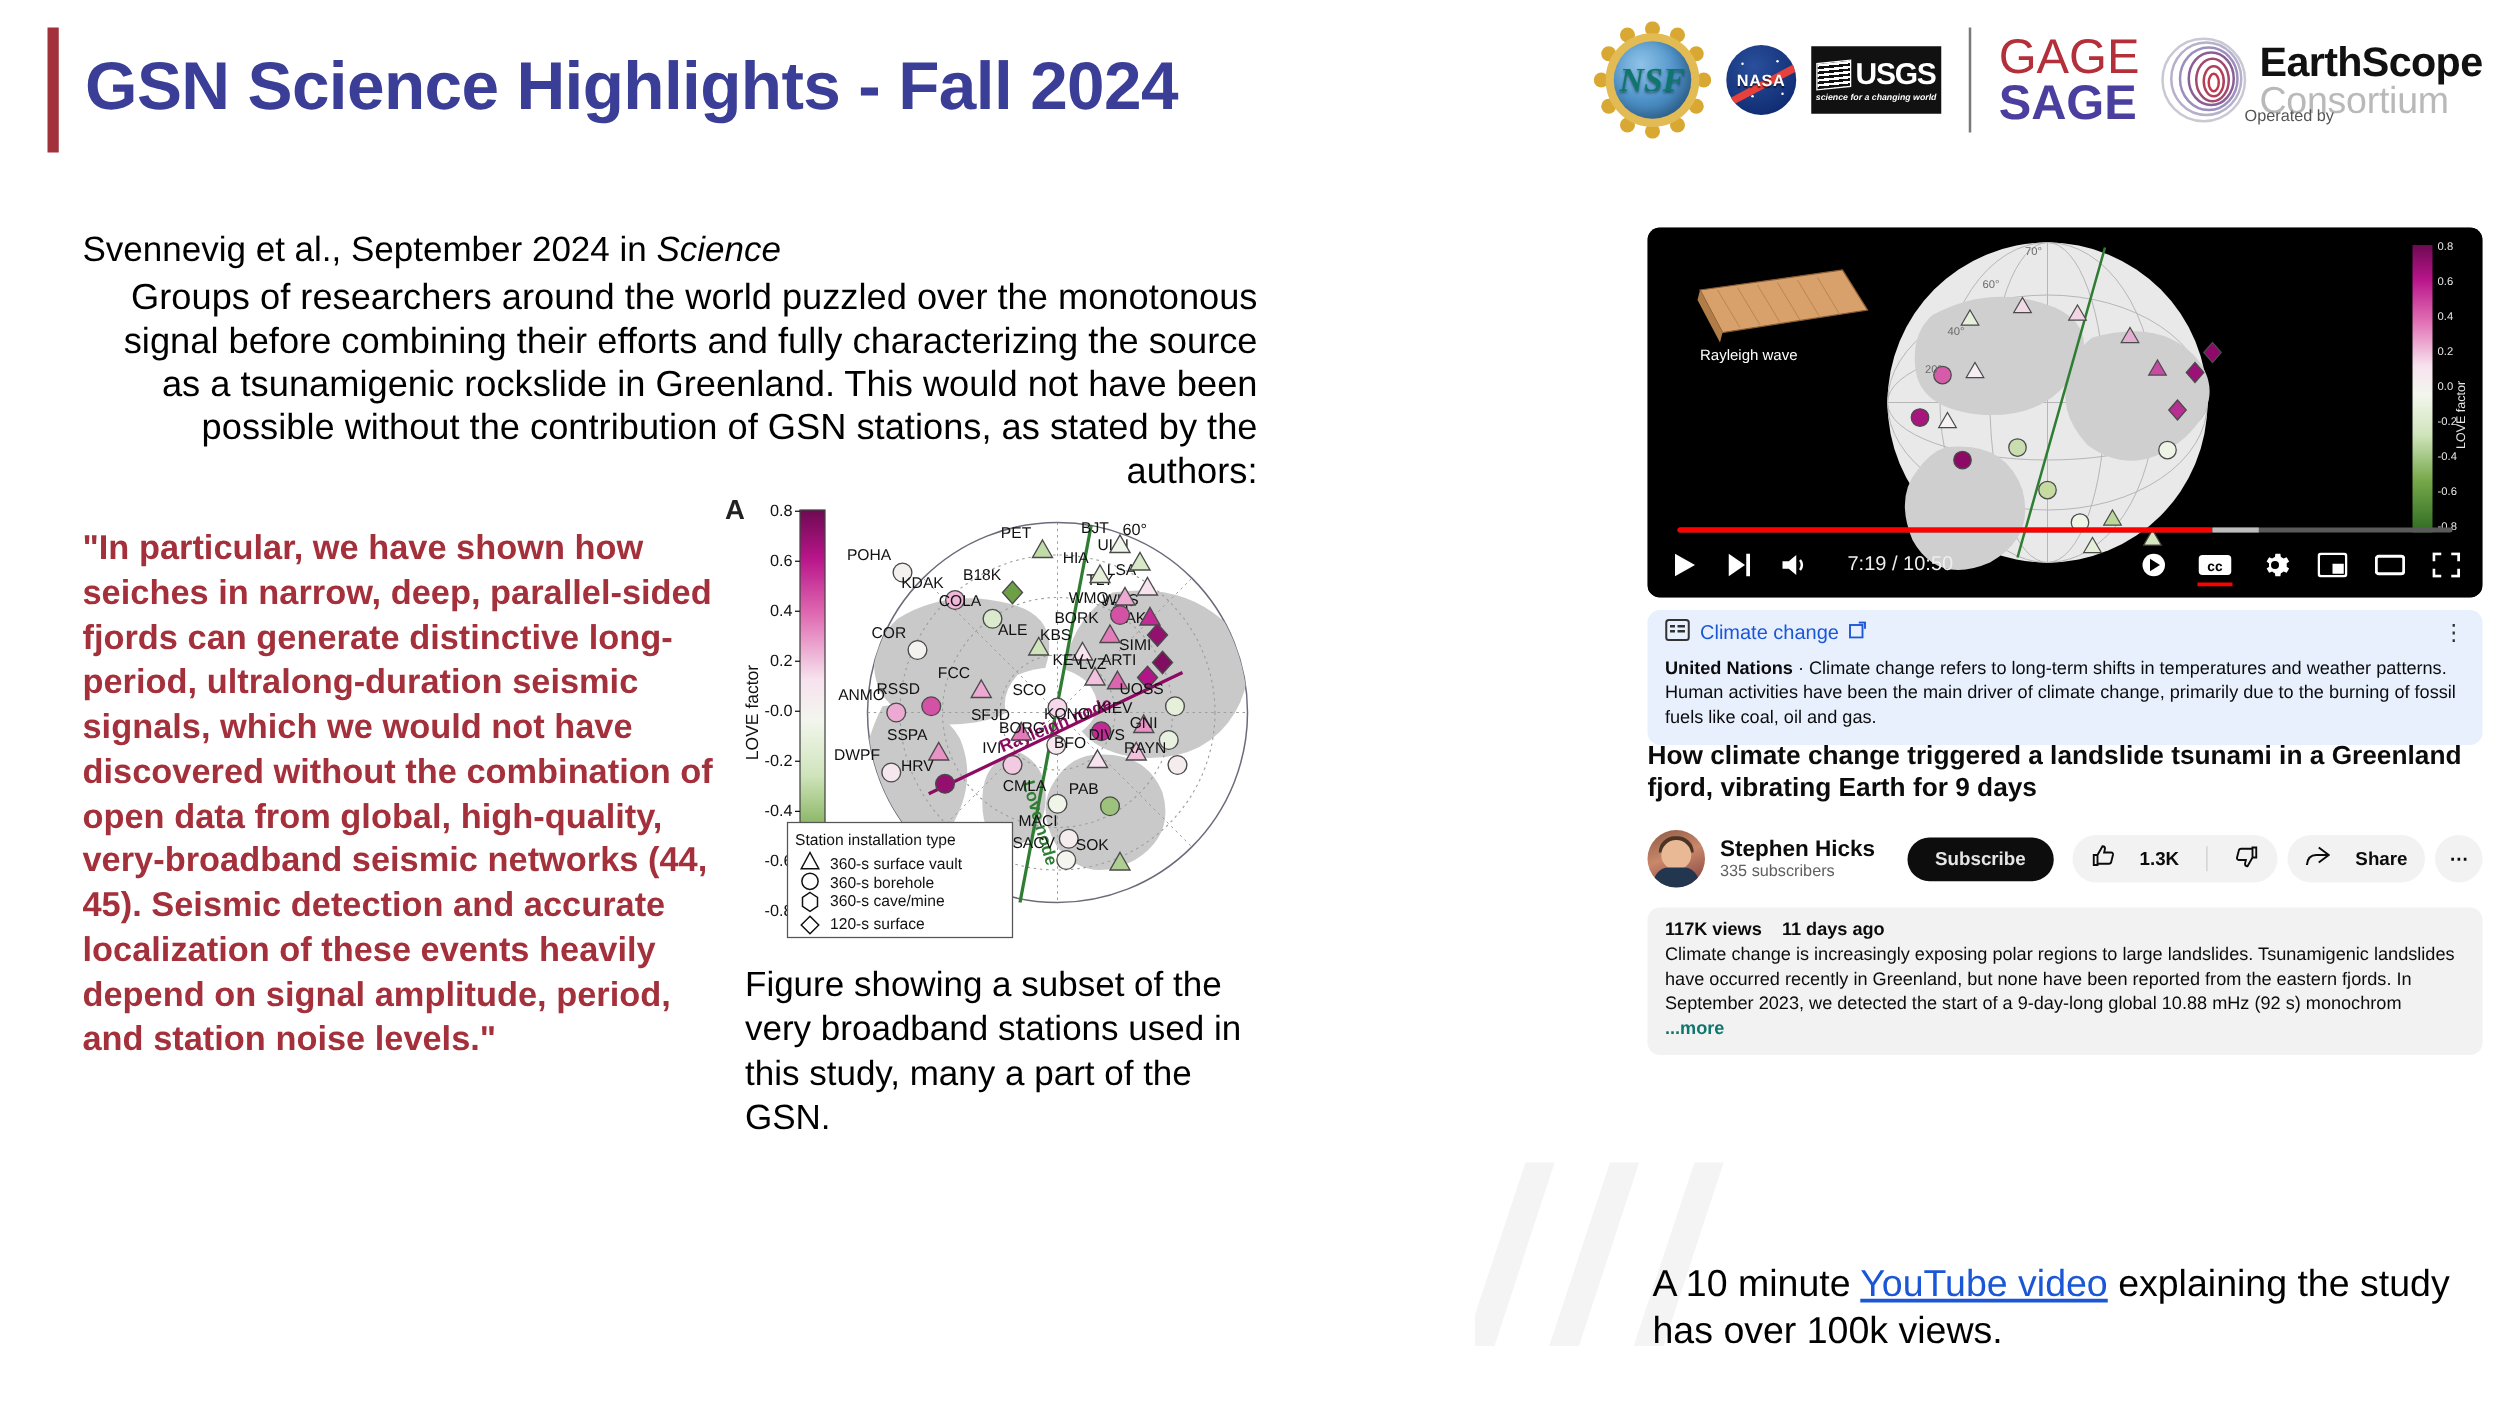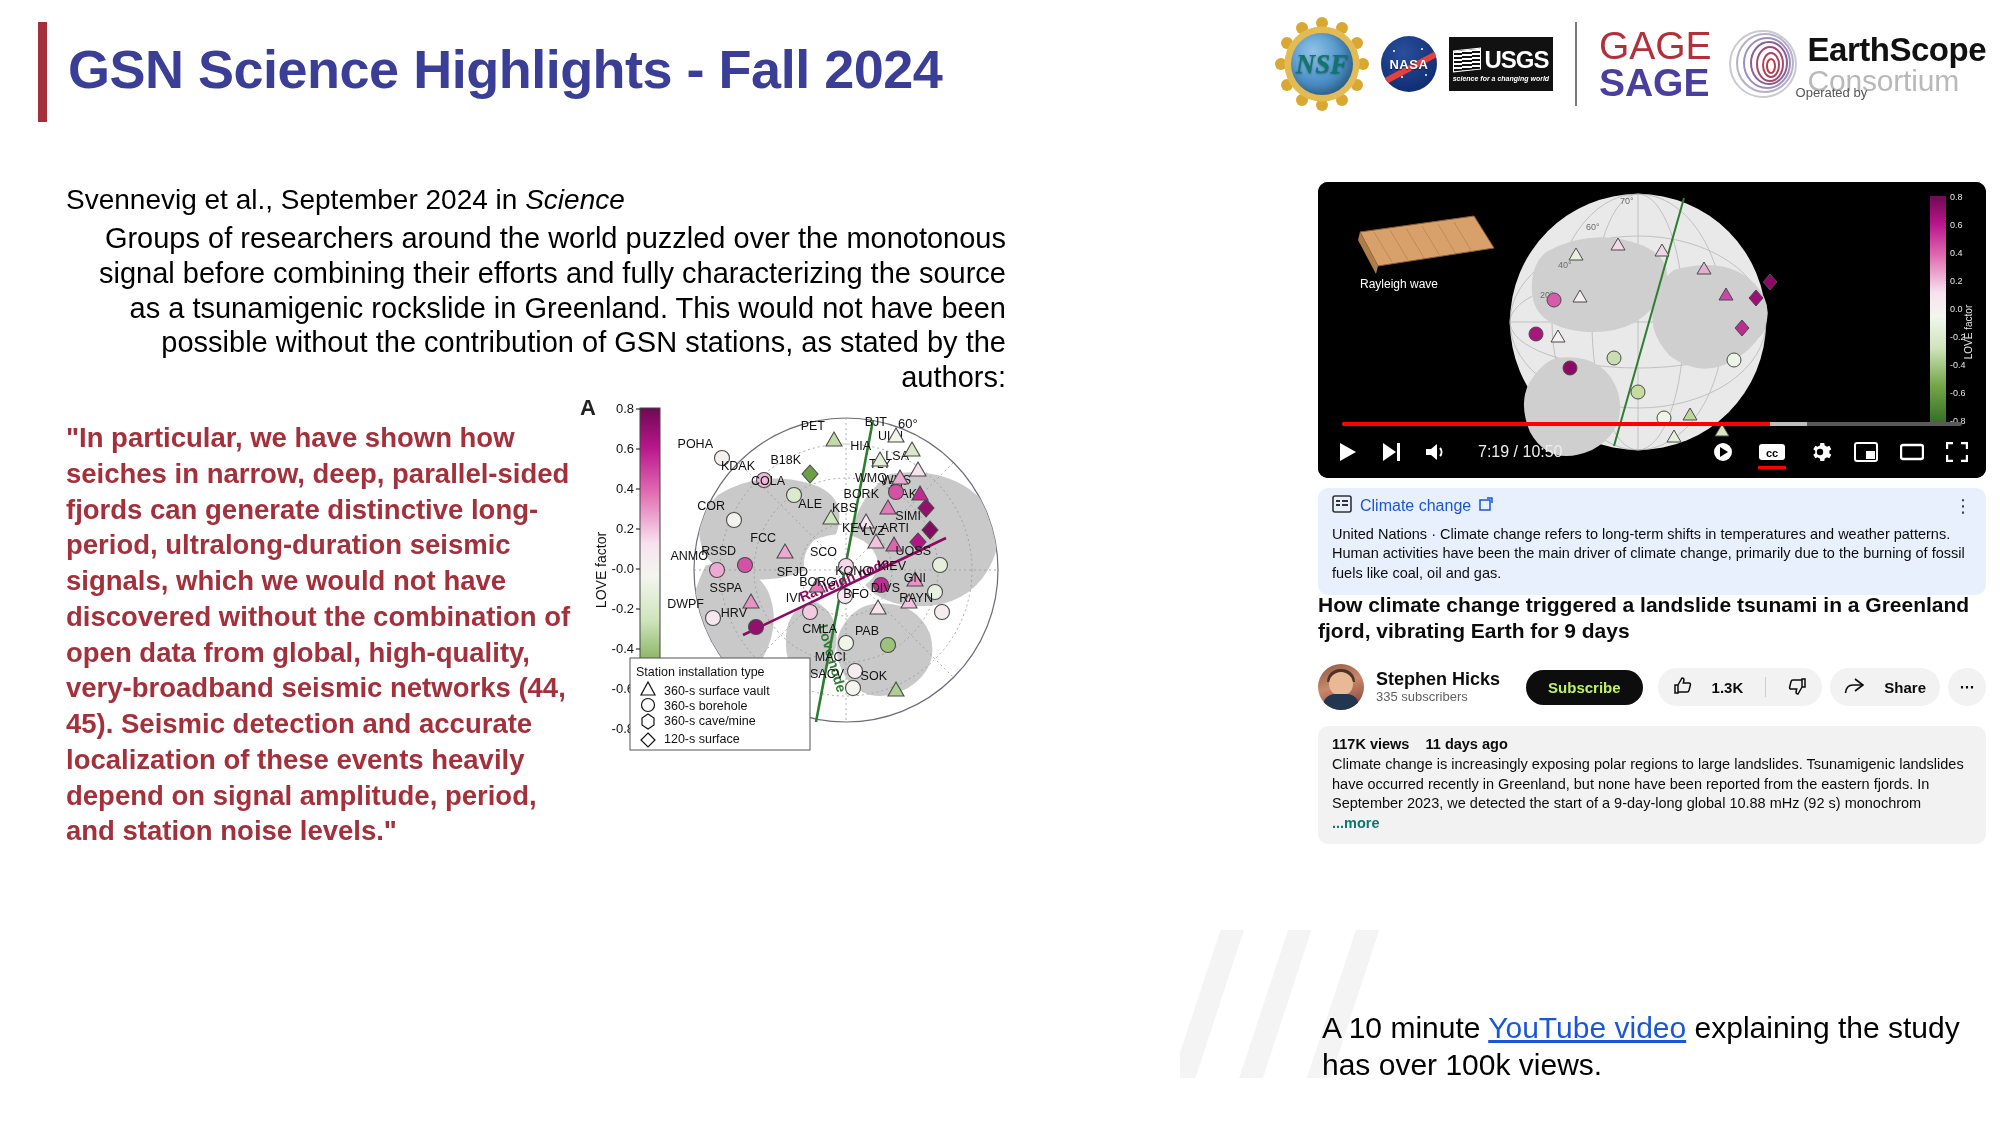--- a/index.html
+++ b/index.html
@@ -136,21 +136,21 @@
   .cc-under{position:absolute;left:0;right:0;bottom:-7px;height:3px;background:#f00;}
 
   .yt-info{
     position:absolute;left:0;top:306px;width:668px;
     background:#e8f0fe;border-radius:10px;padding:6px 14px 12px 14px;box-sizing:border-box;
   }
   .yt-info .row1{display:flex;align-items:center;gap:8px;}
   .yt-info .cc-link{color:#1a56d6;font-size:16px;font-family:"Liberation Sans",sans-serif;}
   .yt-info .kebab{margin-left:auto;color:#333;font-size:18px;letter-spacing:0;line-height:.6;}
   .yt-info .desc{font-size:14.5px;line-height:1.33;color:#0b0b0b;margin-top:7px;font-family:"Liberation Sans",sans-serif;}
-  .yt-info .desc b{font-weight:normal;margin-top:32px;}
+  .yt-info .desc b{font-weight:bold;margin-top:32px;}
 
   .yt-title{
     position:absolute;left:0;top:410px;width:660px;
     font-size:21px;font-weight:bold;line-height:1.22;color:#0b0b0b;font-family:"Liberation Sans",sans-serif;
   }
   .yt-channel{position:absolute;left:0;top:482px;width:668px;display:flex;align-items:center;}
   .avatar{
     width:46px;height:46px;border-radius:50%;flex:0 0 auto;overflow:hidden;position:relative;
     background:linear-gradient(160deg,#8d5a44 0%,#c9886a 45%,#7e3b3b 100%);
   }
@@ -160,21 +160,21 @@
   .avatar .hair{
     position:absolute;left:9px;top:5px;width:28px;height:13px;border-radius:14px 14px 0 0;background:#4b3325;
   }
   .avatar .body{
     position:absolute;left:5px;bottom:0;width:36px;height:16px;border-radius:12px 12px 0 0;background:#23364f;
   }
   .ch-meta{margin-left:12px;display:flex;flex-direction:column;line-height:1.15;}
   .ch-name{font-size:18px;font-weight:bold;color:#0b0b0b;}
   .ch-subs{font-size:13px;color:#606060;}
   .subscribe{
-    margin-left:26px;background:#0d0d0d;color:#bef264;border-radius:20px;
+    margin-left:26px;background:#0d0d0d;color:#e5e5e5;border-radius:20px;
     padding:9px 22px;font-size:15px;font-weight:bold;cursor:pointer;text-align:right;
   }
   .yt-actions{margin-left:auto;display:flex;align-items:center;gap:8px;}
   .pill{
     background:#f2f2f2;border-radius:20px;height:38px;display:flex;align-items:center;
     padding:0 14px;gap:20px;font-size:15px;font-weight:bold;color:#0b0b0b;cursor:pointer;
   }
   .pill .divider{width:1px;height:20px;background:#ccc;margin:0 2px;}
   .pill.round{width:38px;justify-content:center;padding:0;}
 
@@ -542,20 +542,21 @@
         <circle cx="70" cy="315" r="6.5" fill="none" stroke="#111" stroke-width="1.2"></circle>
         <text x="86" y="320" font-size="12.5" fill="#111" font-family="Liberation Sans, sans-serif">360-s borehole</text>
         <polygon points="70,324 76,328 76,335 70,339 64,335 64,328" fill="none" stroke="#111" stroke-width="1.2"></polygon>
         <text x="86" y="335" font-size="12.5" fill="#111" font-family="Liberation Sans, sans-serif">360-s cave/mine</text>
         <polygon points="70,343 77,350 70,357 63,350" fill="none" stroke="#111" stroke-width="1.2"></polygon>
         <text x="86" y="353" font-size="12.5" fill="#111" font-family="Liberation Sans, sans-serif">120-s surface</text>
       </g>
     </svg>
   </div>
 
+  <div class="fig-caption">Figure showing a subset of the very broadband stations used in this study, many a part of the GSN.</div>
 
   <div class="yt">
 
     <div class="yt-player">
       <svg viewBox="0 0 668 296" width="668" height="296" style="position:absolute;inset:0;" aria-hidden="true">
         <rect width="668" height="296" fill="#000"></rect>
 
         <circle cx="320" cy="140" r="128" fill="#e9e9e9"></circle>
         <g fill="none" stroke="#b6b6b6" stroke-width="0.8">
           <ellipse cx="320" cy="140" rx="128" ry="46"></ellipse>

